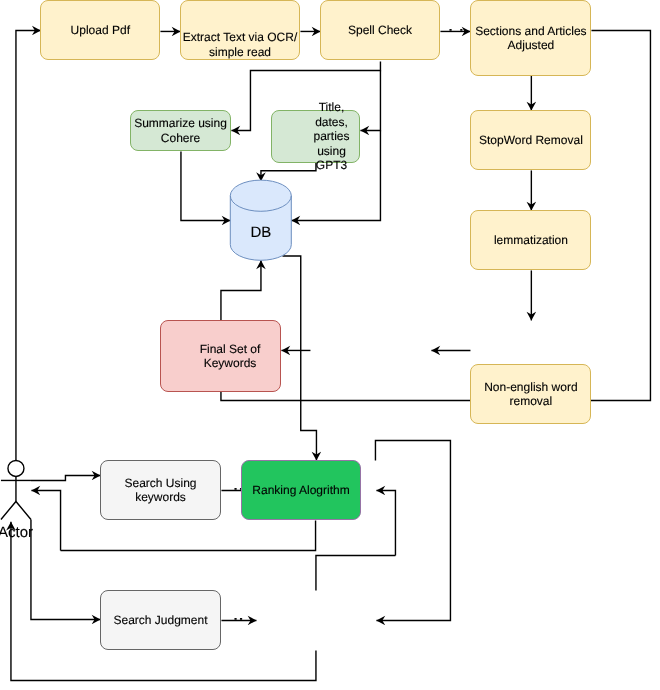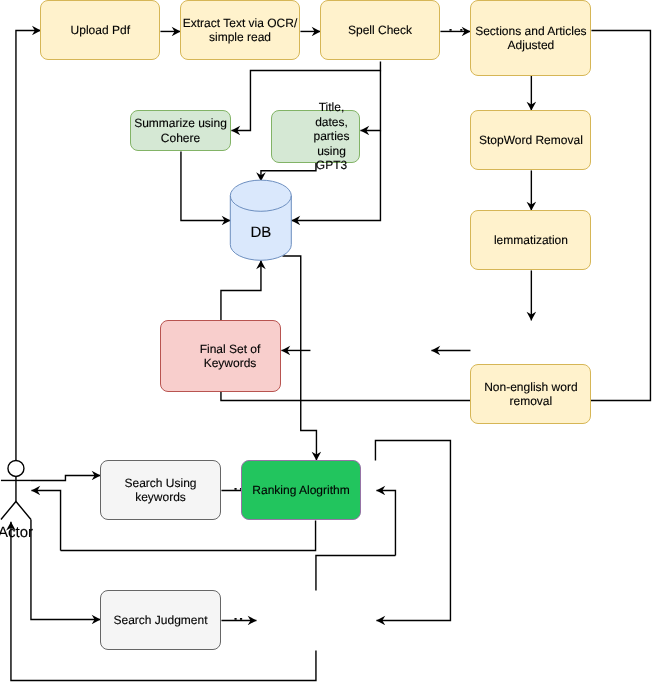--- a/index.html
+++ b/index.html
@@ -75,21 +75,21 @@
   </svg>
 
   <svg class="layer" viewBox="0 0 660 690">
     <path stroke-width="1" d="M230.3 195.7 A30.5 15.6 0 0 1 291.3 195.7 L291.3 244.70000000000002 A30.5 15.6 0 0 1 230.3 244.70000000000002 Z" fill="#dae8fc" stroke="#6c8ebf"></path>
     <path fill="none" stroke-width="1" d="M230.3 195.7 A30.5 15.6 0 0 0 291.3 195.7" stroke="#6c8ebf"></path>
   </svg>
 
   <div class="node" style="left: 40.3px; top: 0.4px; width: 120px; height: 60px; background: rgb(255, 242, 204); border-color: rgb(214, 182, 86);">
     <span class="lbl">Upload Pdf</span>
   </div>
-  <div class="node" style="left: 180px; top: 0.4px; width: 120px; height: 60px; background: rgb(255, 242, 204); border-color: rgb(214, 182, 86);">
+  <div class="node" style="left: 180px; top: 0.4px; width: 120px; height: 60px; background: rgb(255, 242, 204); border-color: rgb(214, 182, 86); align-items: flex-end;">
     <span class="lbl">Extract Text via OCR/
 simple read</span>
   </div>
   <div class="node" style="left: 320px; top: 0.4px; width: 120px; height: 60px; background: rgb(255, 242, 204); border-color: rgb(214, 182, 86);">
     <span class="lbl">Spell Check</span>
   </div>
   <div class="node" style="left: 470.4px; top: 0.4px; width: 121px; height: 76px; background: rgb(255, 242, 204); border-color: rgb(214, 182, 86);">
     <span class="lbl">Sections and Articles
 Adjusted</span>
   </div>

